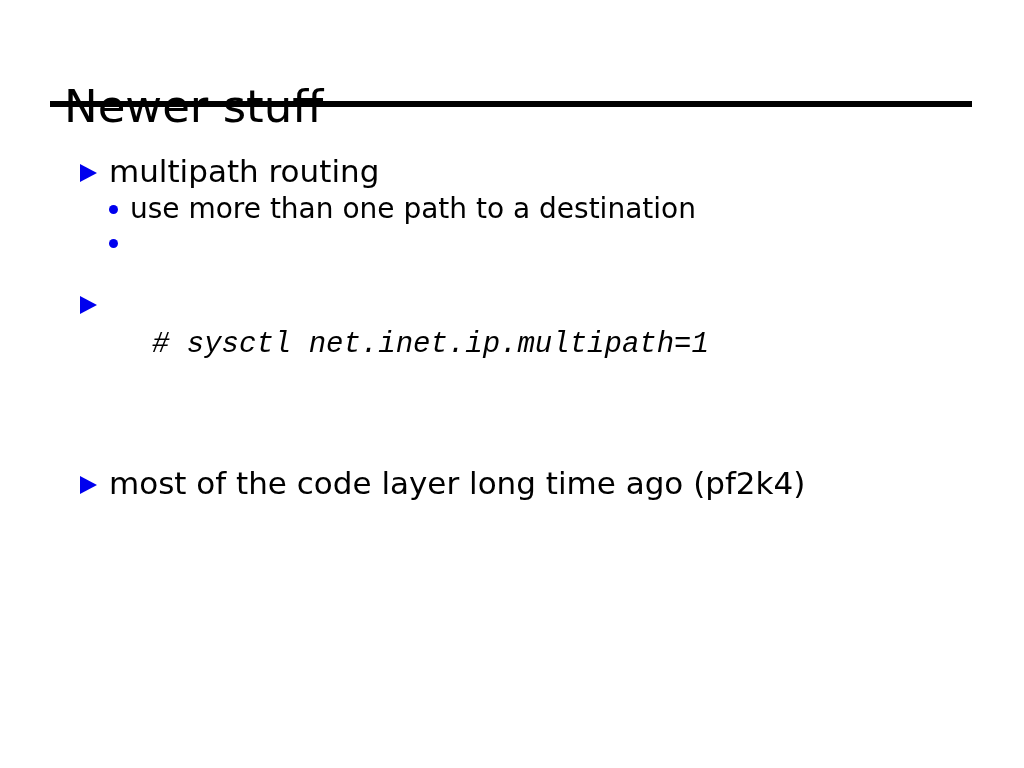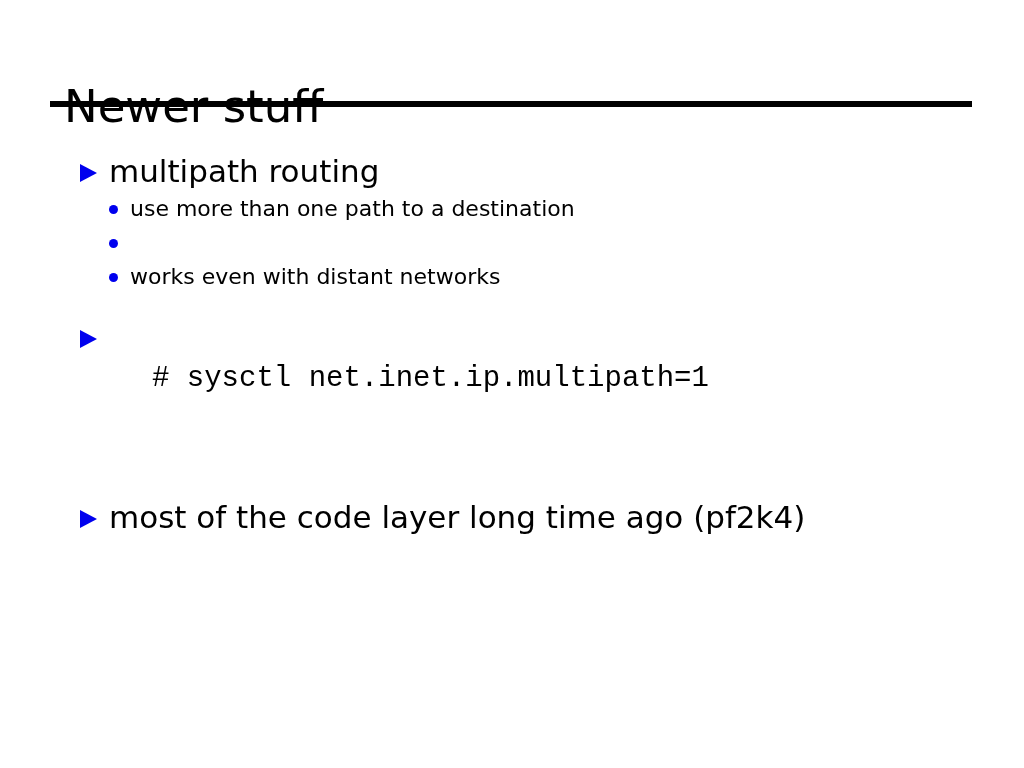--- a/index.html
+++ b/index.html
@@ -69,21 +69,21 @@
     border-top: 9px solid transparent;
     border-bottom: 9px solid transparent;
   }
   .bullet-l1 .tri.blue-pure {
     border-left-color: #0000ee;
   }
 
   .bullet-l2 {
     position: relative;
     padding-left: 126px;
-    font-size: 22px;
+    font-size: 28px;
     line-height: 34px;
     color: #000000;
     min-height: 34px;
   }
   .bullet-l2 .dot {
     position: absolute;
     left: 105px;
     top: 13px;
     width: 9px;
     height: 9px;
@@ -91,20 +91,21 @@
     background: #0000ee;
   }
 
   .code-line {
     padding-left: 148px;
     font-family: "Liberation Mono", "DejaVu Sans Mono", monospace;
     font-size: 29px;
     line-height: 42px;
     color: #000000;
     white-space: pre;
+    font-style: italic;
   }
 
   .spacer-sm { height: 22px; }
   .spacer-md { height: 96px; }
 
   .group { margin: 0; padding: 0; }
 </style>
 </head>
 <body>
 
@@ -121,24 +122,20 @@
         <span class="tri blue-pure"></span>
         <span>multipath routing</span>
       </div>
       <div class="bullet-l2">
         <span class="dot"></span>
         <span>use more than one path to a destination</span>
       </div>
       <div class="bullet-l2">
         <span class="dot"></span>
       </div>
-      <div class="bullet-l2">
-        <span class="dot"></span>
-        <span>works even with distant networks</span>
-      </div>
     </div>
 
     <div class="spacer-sm"></div>
 
     <div class="group">
       <div class="bullet-l1">
         <span class="tri blue-pure"></span>
       </div>
       <div class="code-line"># sysctl net.inet.ip.multipath=1</div>
     </div>

